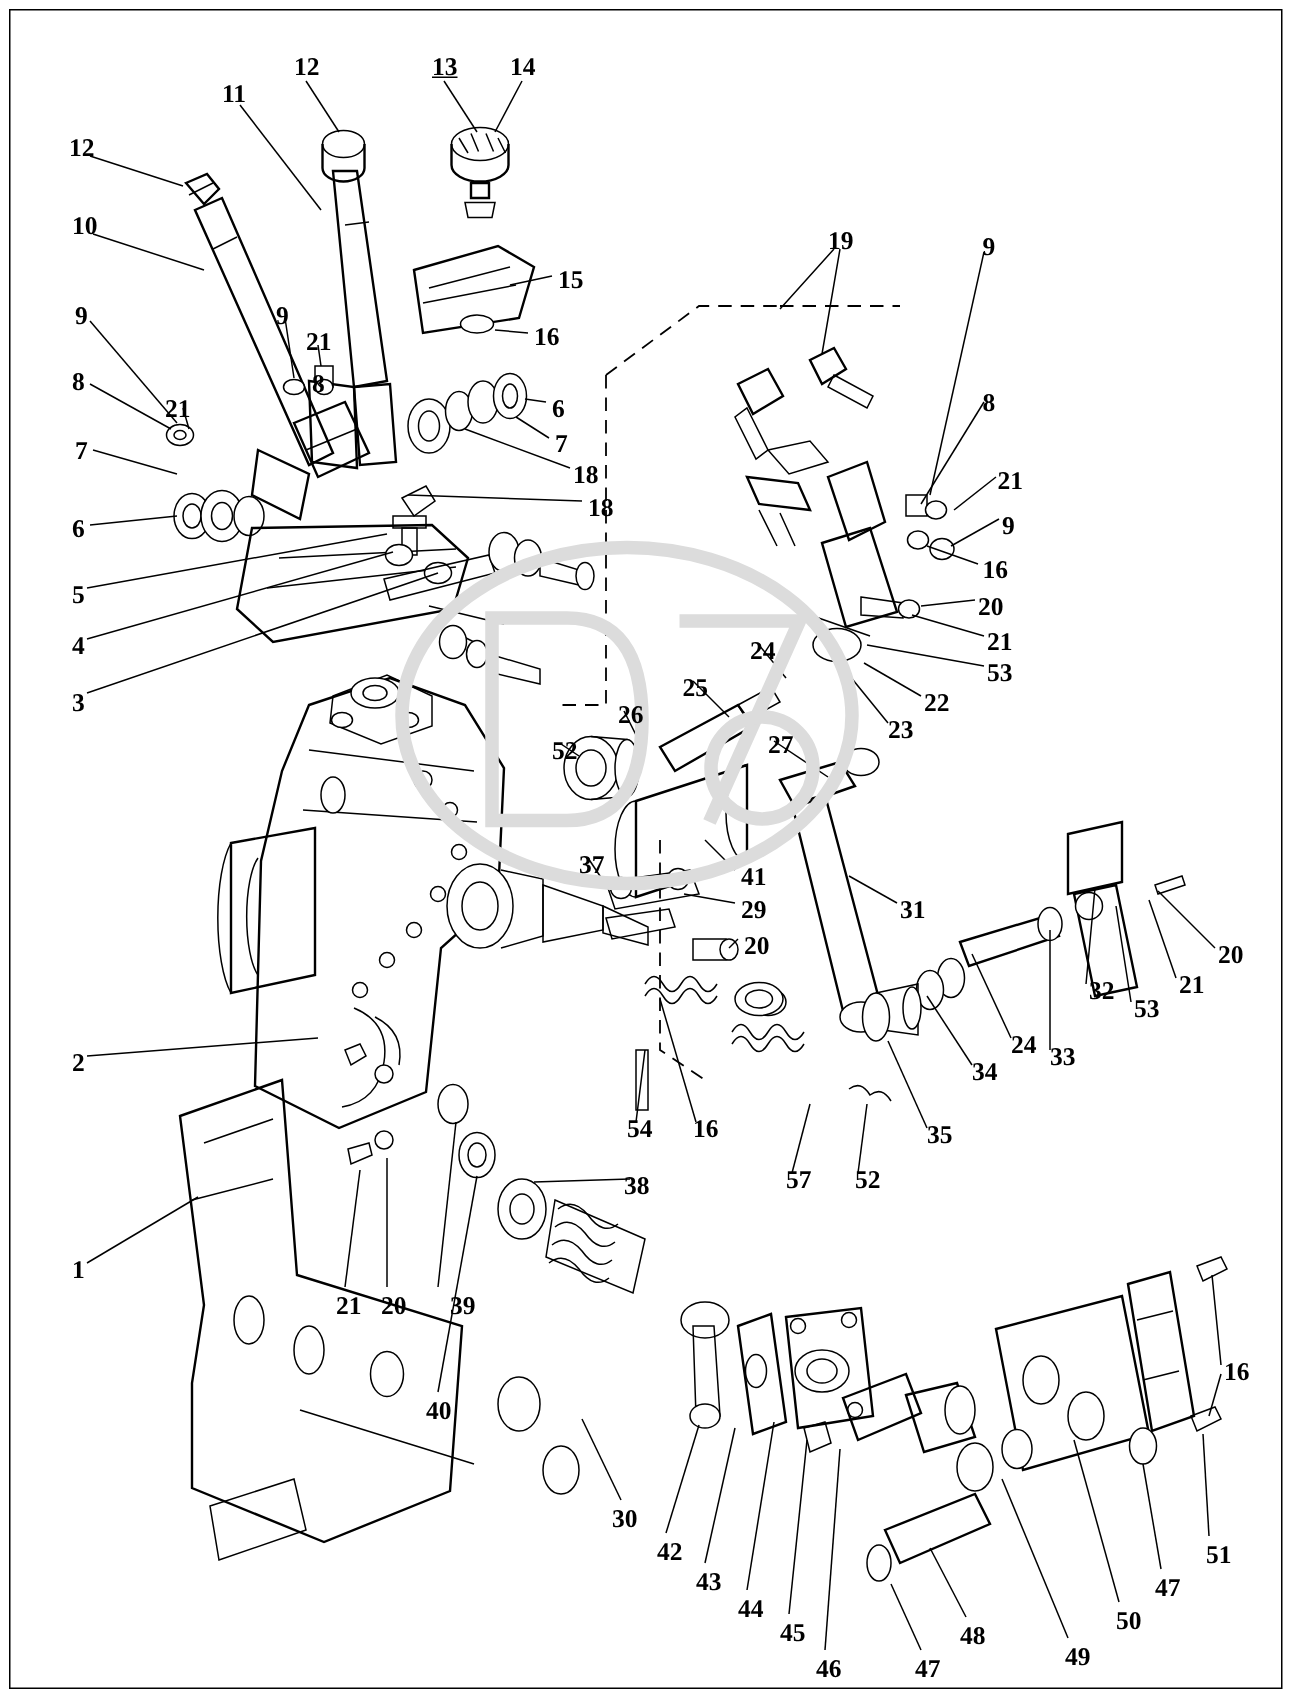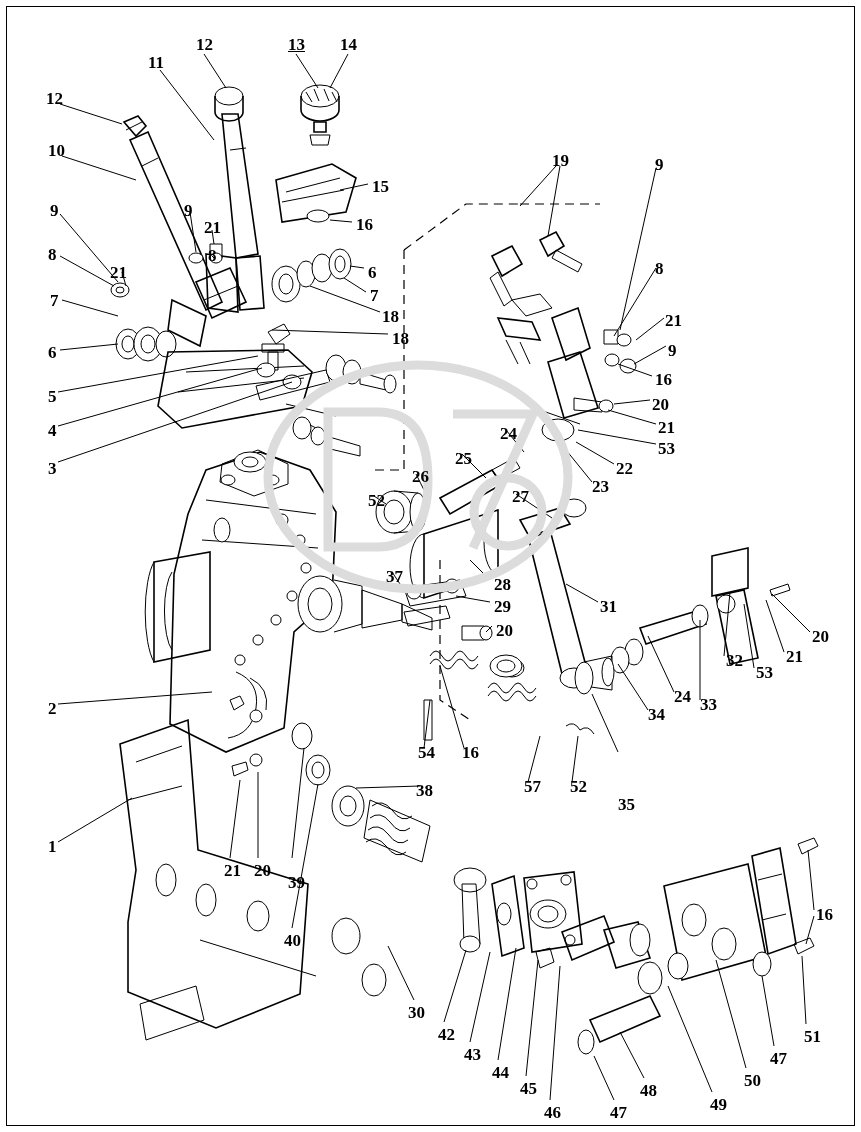--- a/index.html
+++ b/index.html
@@ -448,42 +448,42 @@
       <div class="callout" style="left: 48px; top: 460px;">3</div>
       <div class="callout" style="left: 658px; top: 440px;">53</div>
       <div class="callout" style="left: 500px; top: 425px;">24</div>
       <div class="callout" style="left: 616px; top: 460px;">22</div>
       <div class="callout" style="left: 455px; top: 450px;">25</div>
       <div class="callout" style="left: 592px; top: 478px;">23</div>
       <div class="callout" style="left: 412px; top: 468px;">26</div>
       <div class="callout" style="left: 512px; top: 488px;">27</div>
       <div class="callout" style="left: 368px; top: 492px;">52</div>
       <div class="callout" style="left: 386px; top: 568px;">37</div>
-      <div class="callout" style="left: 494px; top: 576px;">28</div>
+      <div class="callout" style="left: 494px; top: 576px;">41</div>
       <div class="callout" style="left: 600px; top: 598px;">31</div>
       <div class="callout" style="left: 494px; top: 598px;">29</div>
       <div class="callout" style="left: 496px; top: 622px;">20</div>
       <div class="callout" style="left: 812px; top: 628px;">20</div>
       <div class="callout" style="left: 786px; top: 648px;">21</div>
       <div class="callout" style="left: 756px; top: 664px;">53</div>
       <div class="callout" style="left: 726px; top: 652px;">32</div>
       <div class="callout" style="left: 48px; top: 700px;">2</div>
       <div class="callout" style="left: 700px; top: 696px;">33</div>
       <div class="callout" style="left: 674px; top: 688px;">24</div>
       <div class="callout" style="left: 648px; top: 706px;">34</div>
-      <div class="callout" style="left: 618px; top: 748px; margin-top: 48px;">35</div>
+      <div class="callout" style="left: 618px; top: 748px;">35</div>
       <div class="callout" style="left: 418px; top: 744px;">54</div>
       <div class="callout" style="left: 462px; top: 744px;">16</div>
       <div class="callout" style="left: 524px; top: 778px;">57</div>
       <div class="callout" style="left: 570px; top: 778px;">52</div>
       <div class="callout" style="left: 416px; top: 782px;">38</div>
       <div class="callout" style="left: 48px; top: 838px;">1</div>
       <div class="callout" style="left: 224px; top: 862px;">21</div>
       <div class="callout" style="left: 254px; top: 862px;">20</div>
-      <div class="callout" style="left: 288px; top: 862px; margin-top: 12px;">39</div>
+      <div class="callout" style="left: 300px; top: 862px;">39</div>
       <div class="callout" style="left: 284px; top: 932px;">40</div>
       <div class="callout" style="left: 816px; top: 906px;">16</div>
       <div class="callout" style="left: 408px; top: 1004px;">30</div>
       <div class="callout" style="left: 438px; top: 1026px;">42</div>
       <div class="callout" style="left: 464px; top: 1046px;">43</div>
       <div class="callout" style="left: 492px; top: 1064px;">44</div>
       <div class="callout" style="left: 520px; top: 1080px;">45</div>
       <div class="callout" style="left: 544px; top: 1104px;">46</div>
       <div class="callout" style="left: 610px; top: 1104px;">47</div>
       <div class="callout" style="left: 640px; top: 1082px;">48</div>

